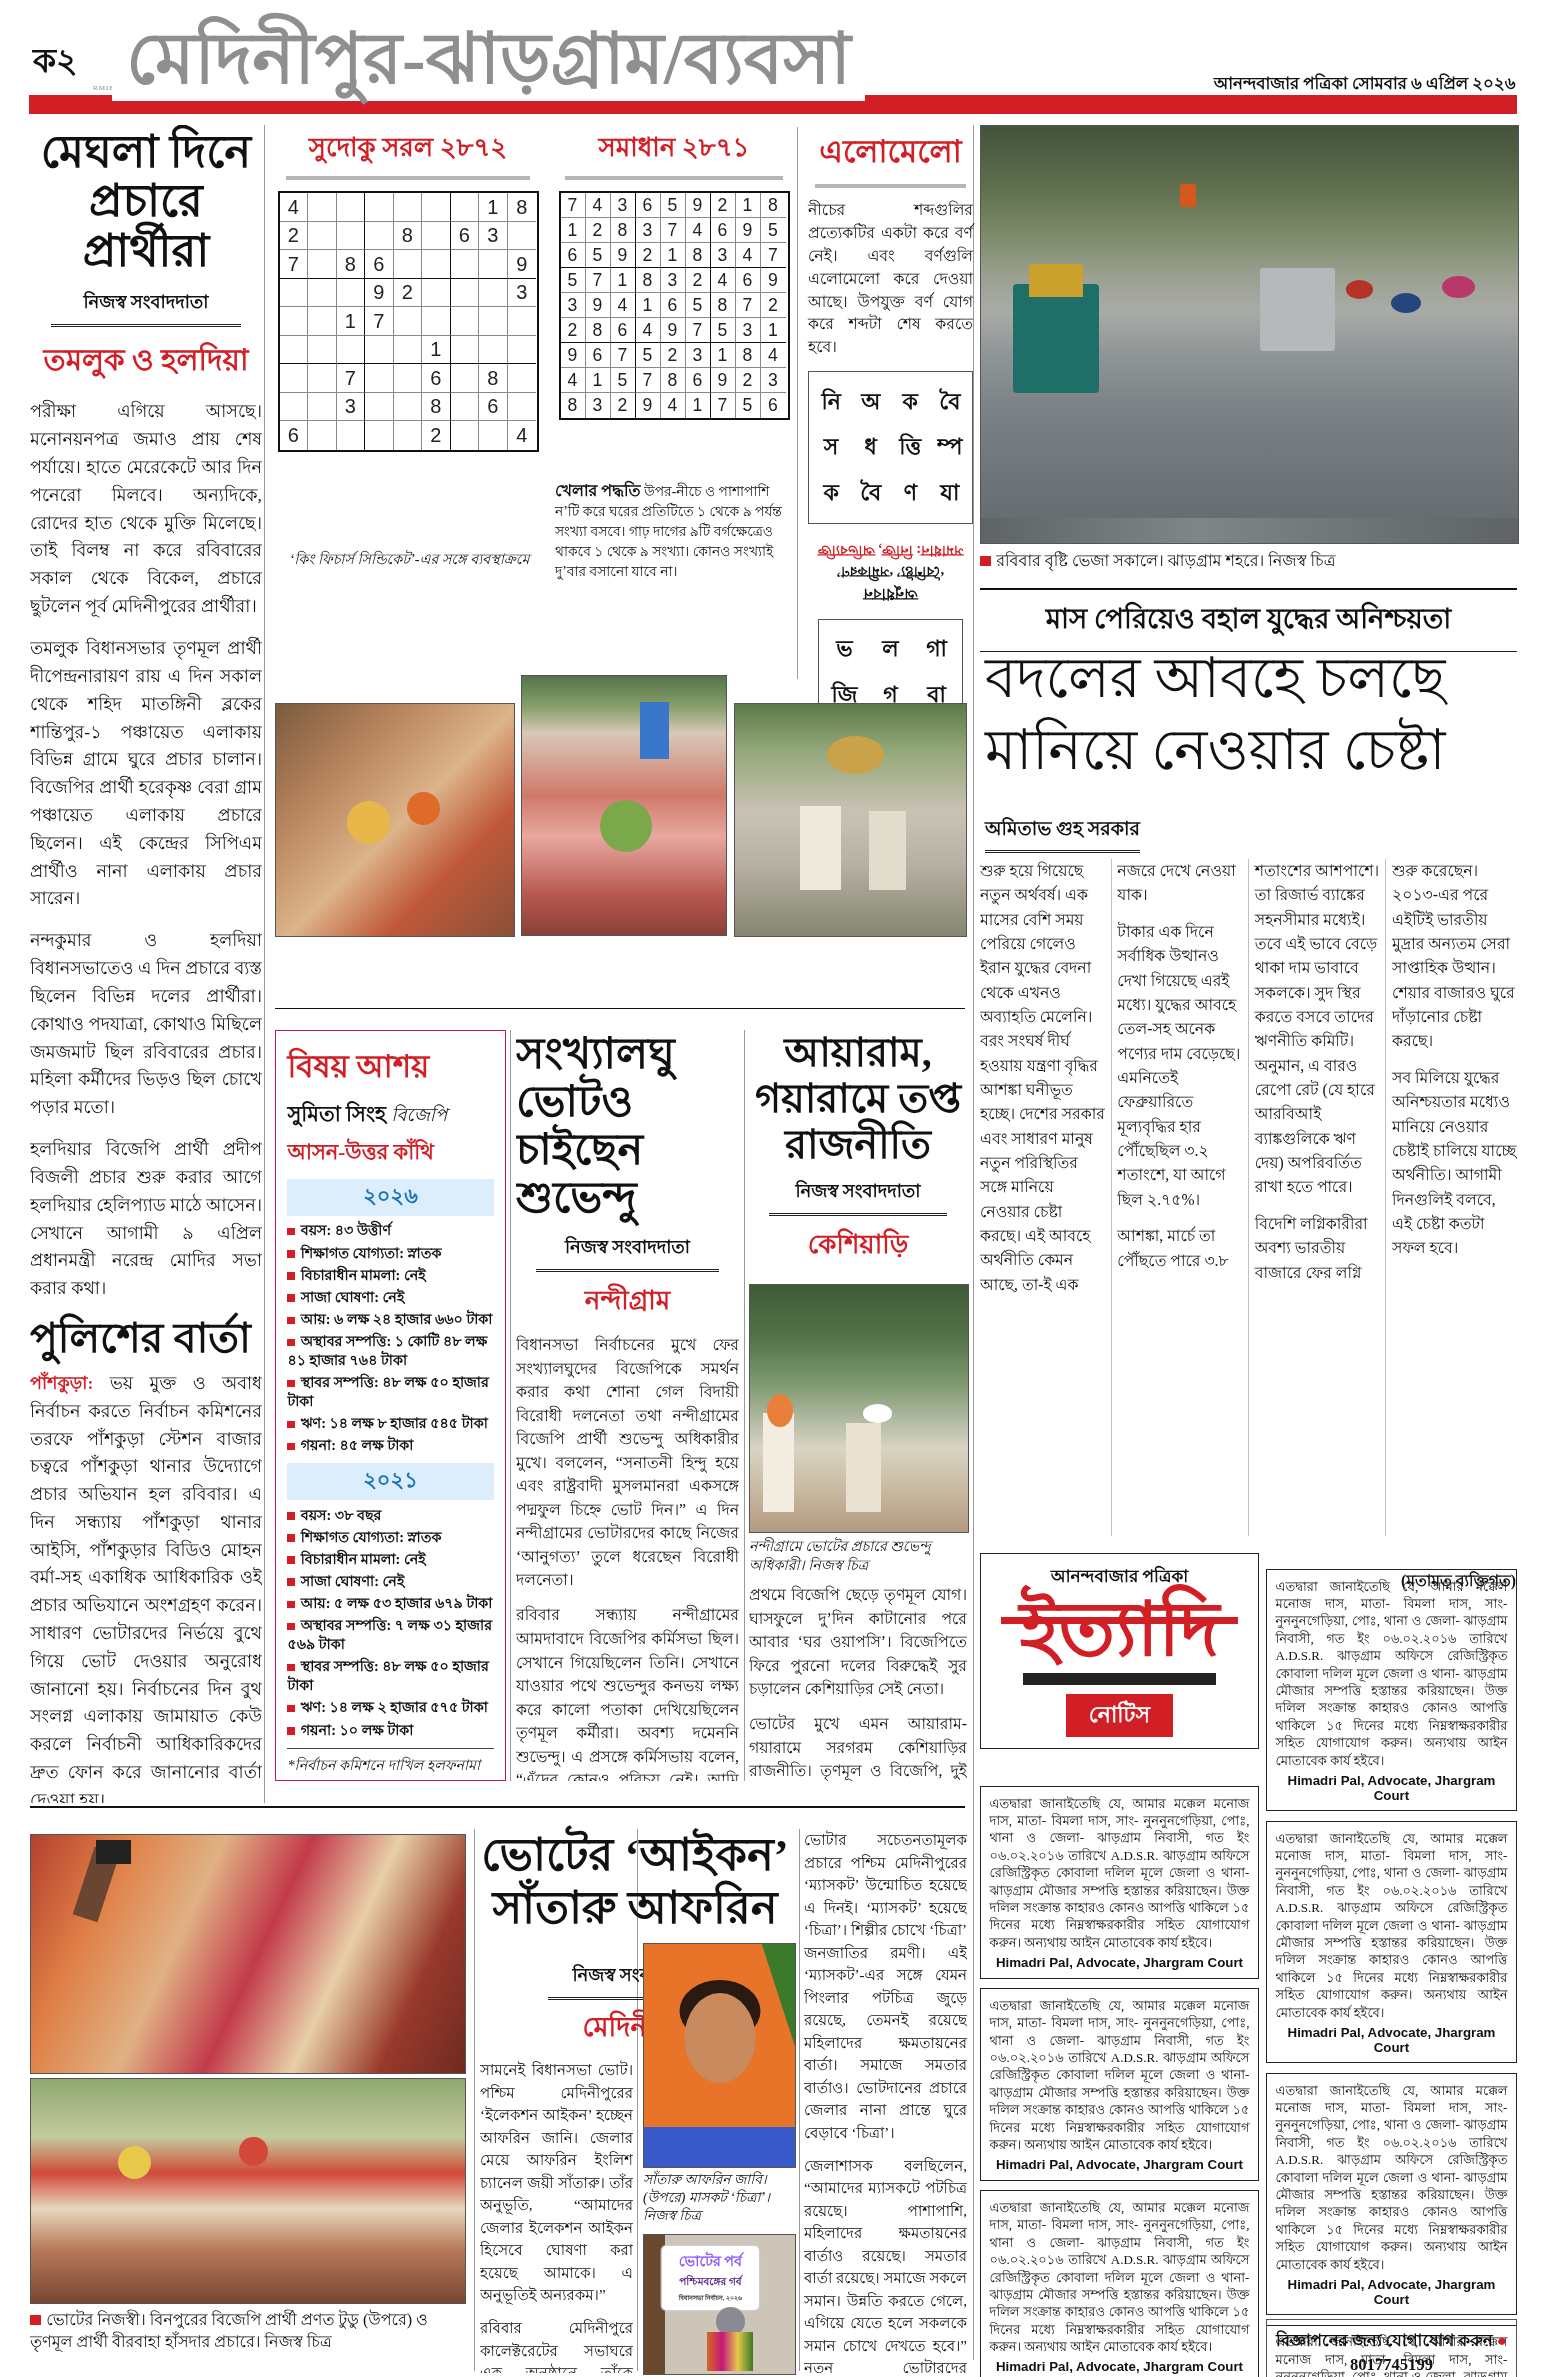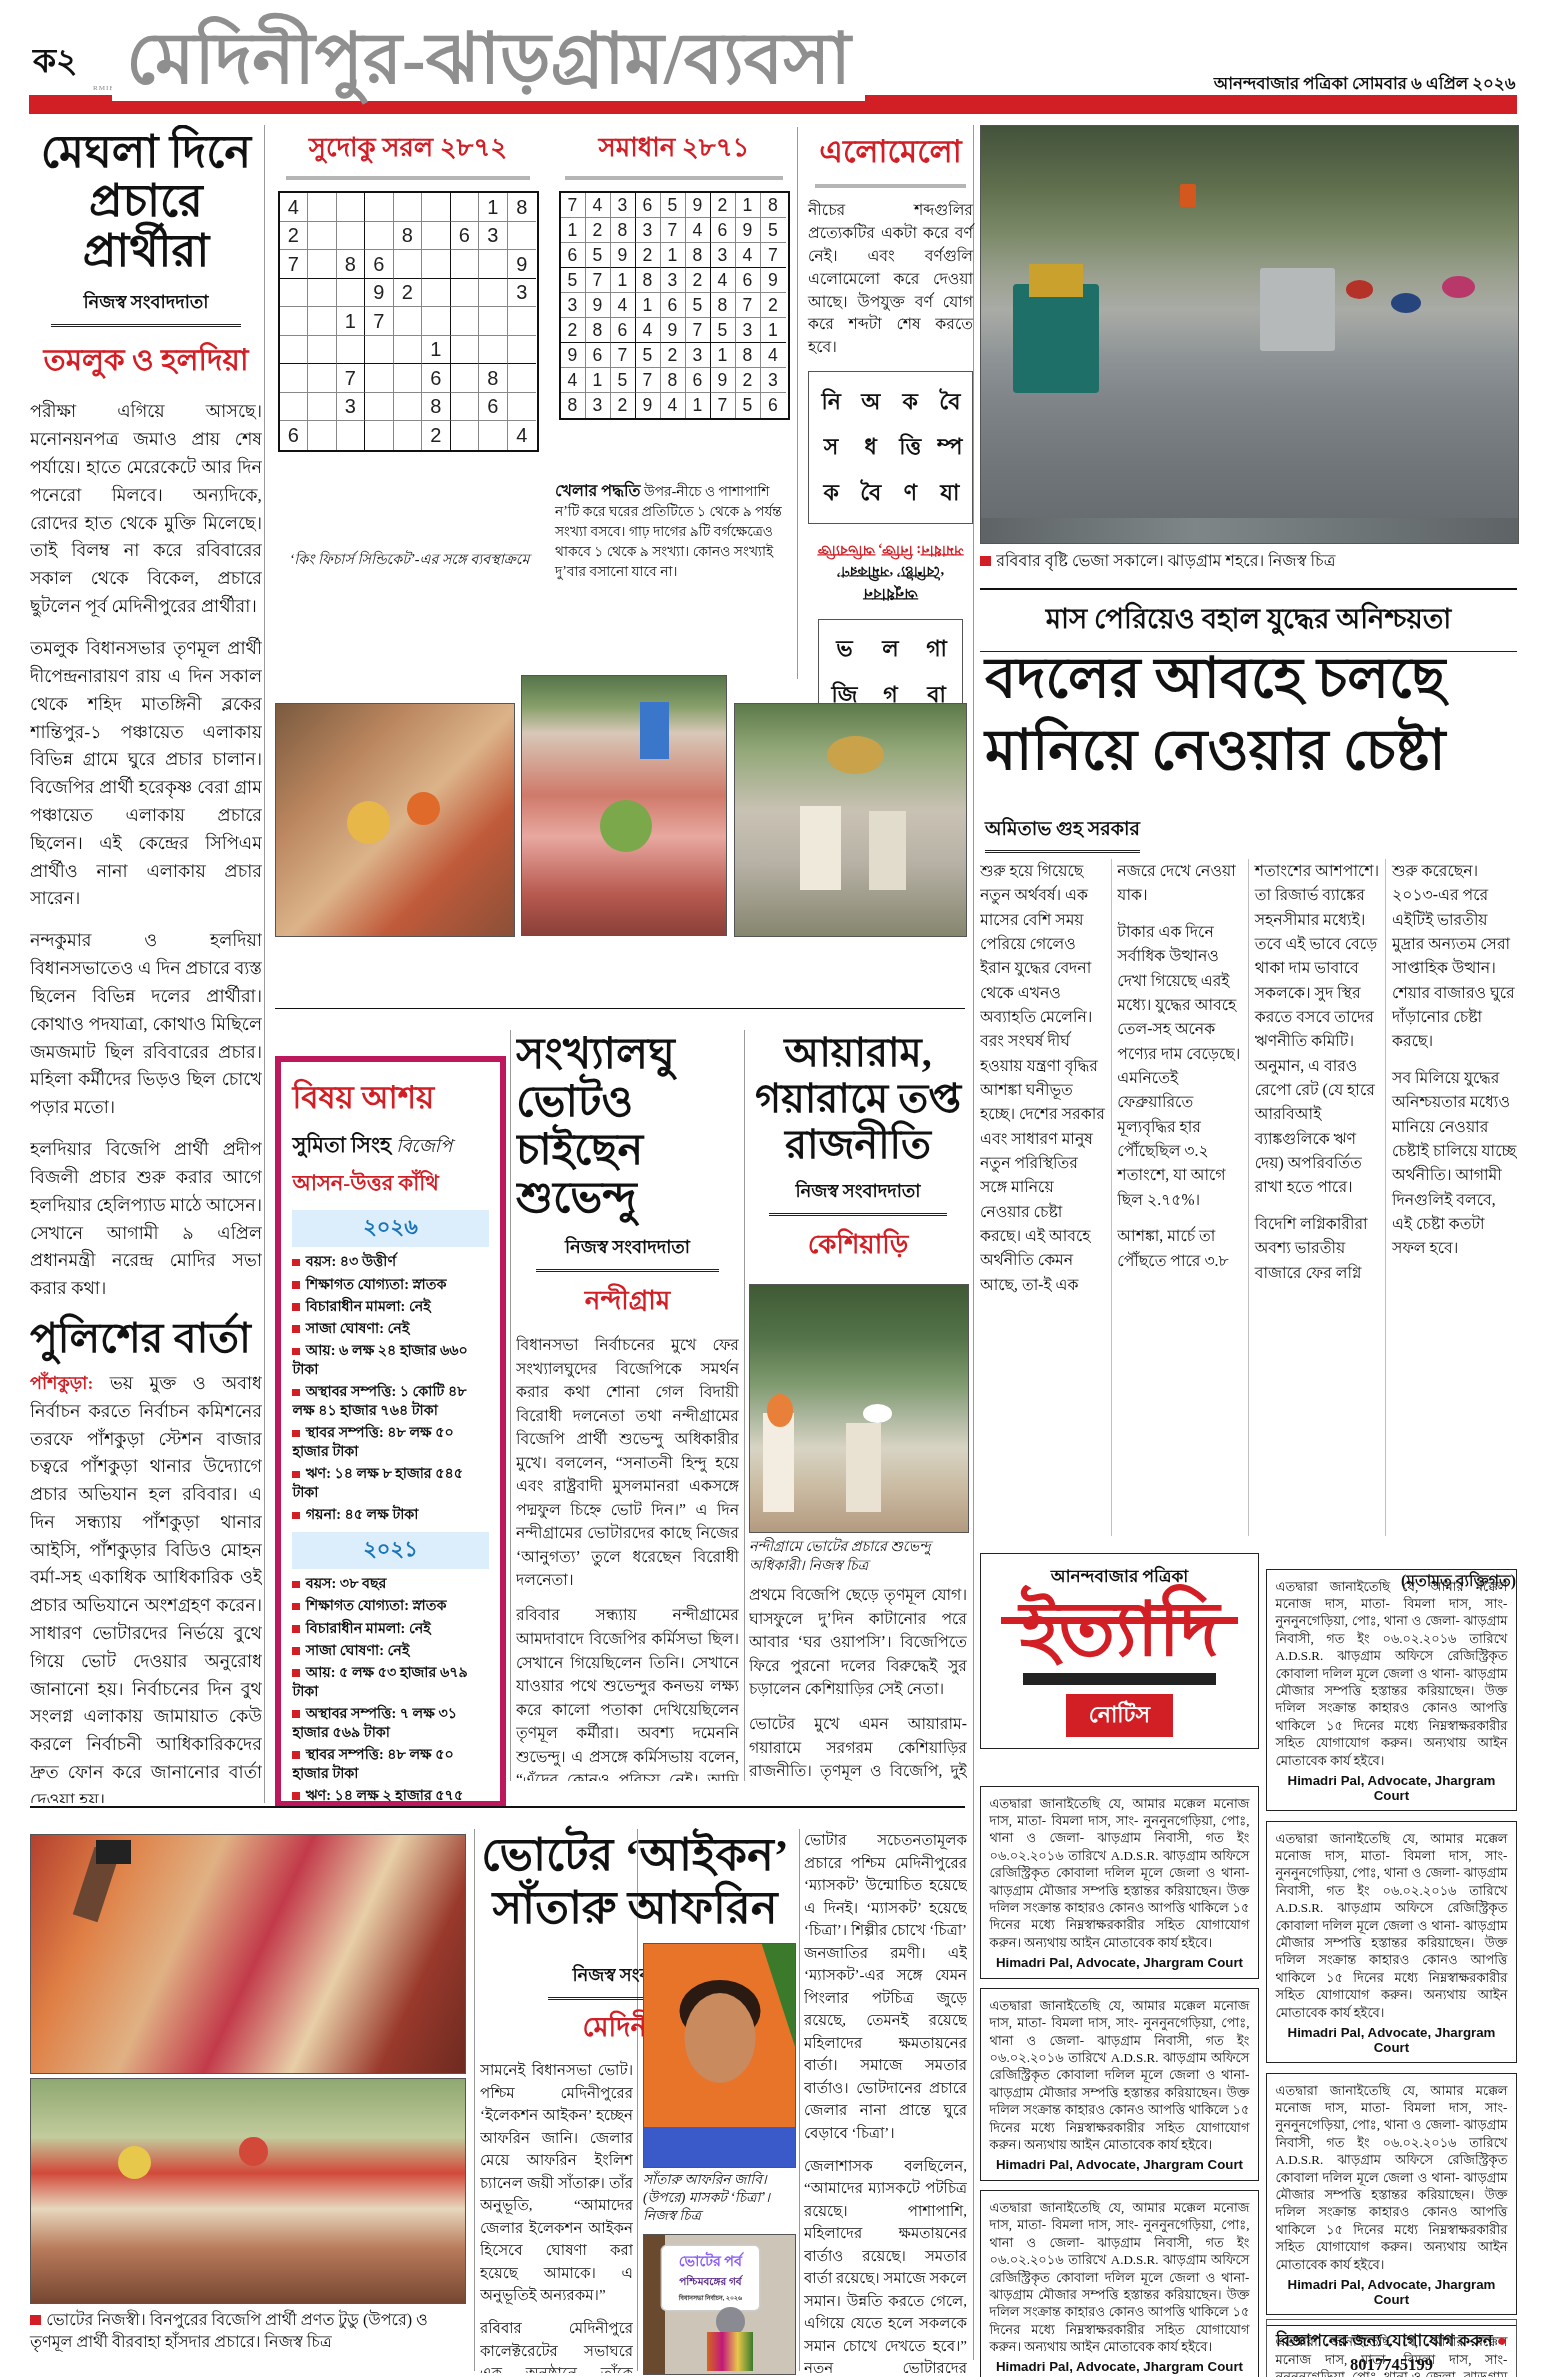--- a/index.html
+++ b/index.html
@@ -61,30 +61,30 @@
   .icap{font-style:italic;}
 
   #rain-photo{left:980px;top:125px;width:537px;height:417px;
     background:linear-gradient(180deg,#43523b 0%,#5e6e4d 14%,#7c8a69 26%,#9aa08f 36%,
                #a9aba6 44%,#8f9597 55%,#7e8487 66%,#6f7578 82%,#63696c 100%);}
   .spot{position:absolute;border-radius:50%;}
   .blk{position:absolute;}
 
   #kicker{left:980px;top:598px;width:537px;font-size:27.6px;font-weight:700;text-align:center;
           padding-bottom:6.7px;border-bottom:1.9px solid #222;}
-  #main-headline{left:985px;top:643px;width:531px;font-size:56px;font-weight:700;line-height:1.28;}
+  #main-headline{left:985px;top:643px;width:531px;font-size:56px;font-weight:400;line-height:1.28;}
   #main-byline{left:985px;top:814px;font-size:19px;font-weight:700;
                border-bottom:3.3px double #222;padding-bottom:3.8px;}
   #main-body{left:980px;top:859px;width:537px;height:677px;overflow:hidden;
              column-count:4;column-gap:12.4px;column-rule:0.5px solid #c0c0c0;}
   #main-body p{font-size:15.7px;line-height:1.55;margin:0 0 12.4px;}
   #main-endnote{left:1369px;top:1540px;width:147px;font-size:15.7px;font-weight:700;text-align:right;margin-top:28px;}
 
   
-  #bishoy{left:275px;top:1056px;width:231px;height:751px;border:6px solid #be185d;
+  #bishoy{left:275px;top:1030px;width:231px;height:751px;border:1px solid #be185d;
           padding:10.5px 11.4px;box-sizing:border-box;overflow:hidden;}
   #bishoy .title{font-size:31px;font-weight:800;}
   #bishoy .name{font-size:21px;font-weight:800;margin-top:4.8px;}
   #bishoy .party{font-size:18px;font-style:italic;font-weight:400;}
   #bishoy .seat{font-size:21px;font-weight:800;margin-top:2.9px;}
   .yearband{background:#dceefb;color:#1a74b8;font-size:21px;font-weight:800;
             text-align:center;margin:7.6px 0 5.7px;padding:1px 0;}
   .bitem{font-size:14.3px;font-weight:700;line-height:1.32;margin:3.3px 0;}
   .bitem .sq{display:inline-block;width:7.6px;height:7.6px;background:#d21f26;margin-right:5.7px;}
   #bishoy .foot{border-top:1px solid #444;margin-top:8.6px;padding-top:4.8px;

